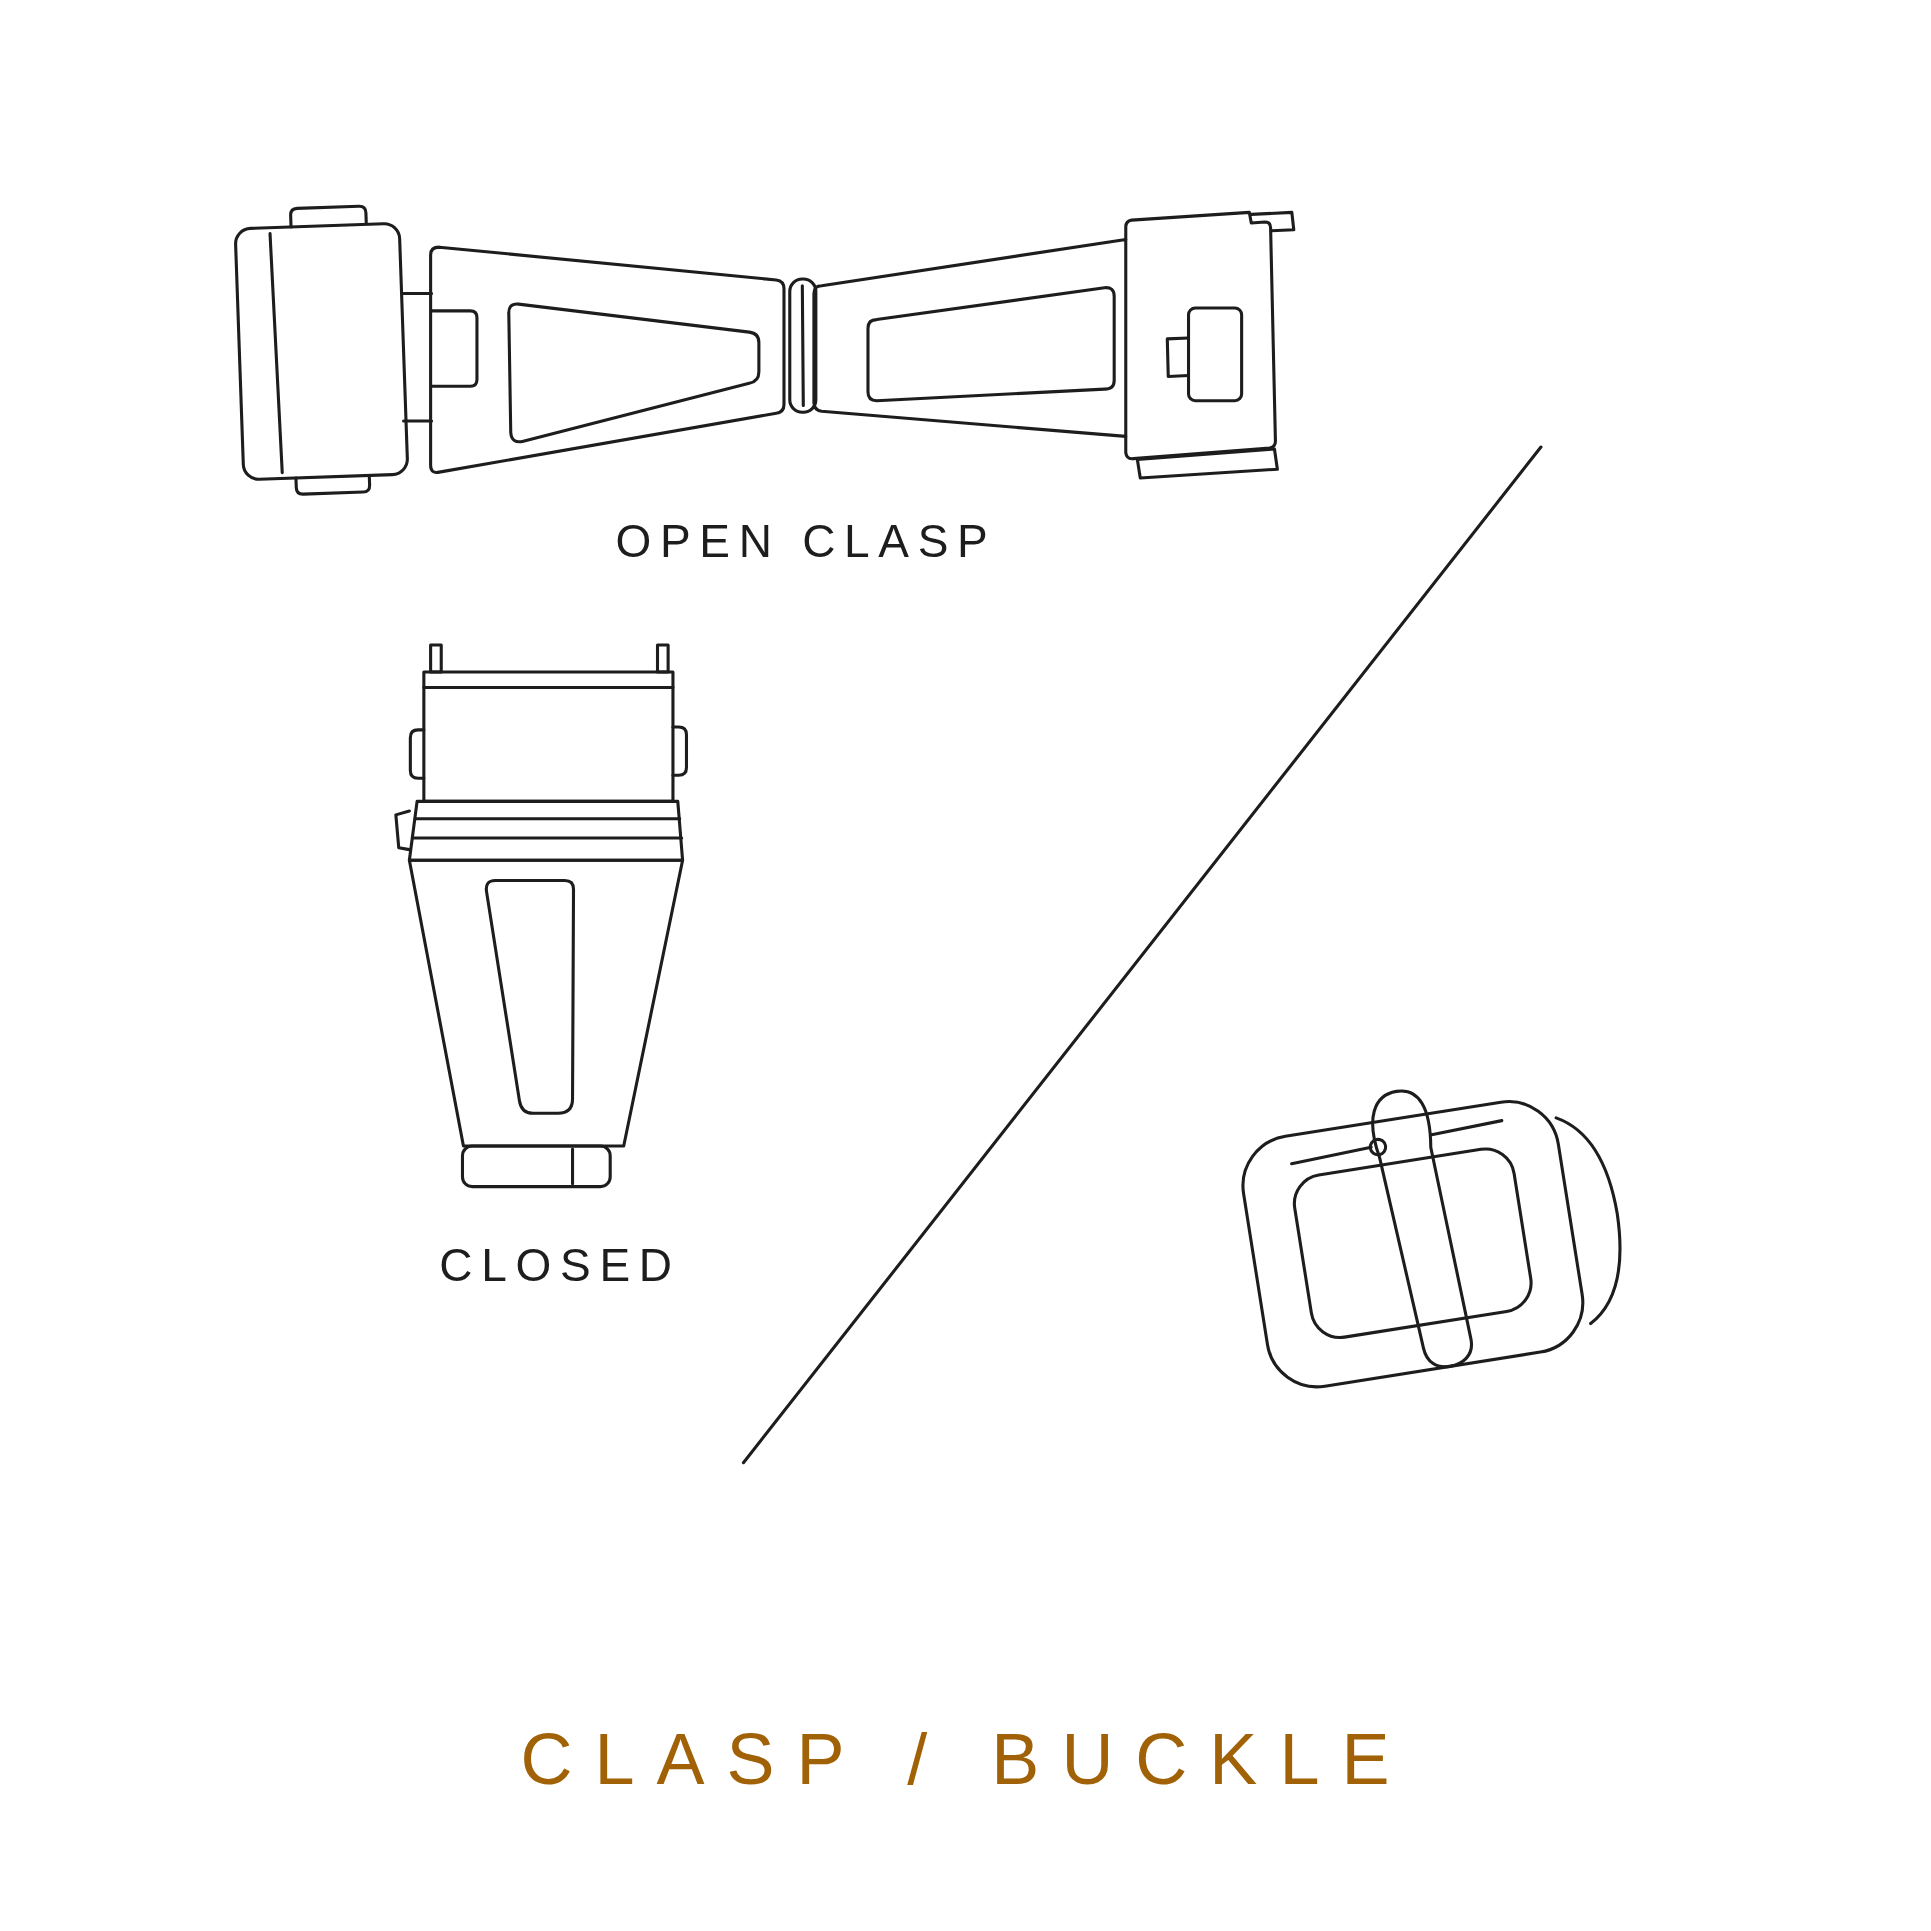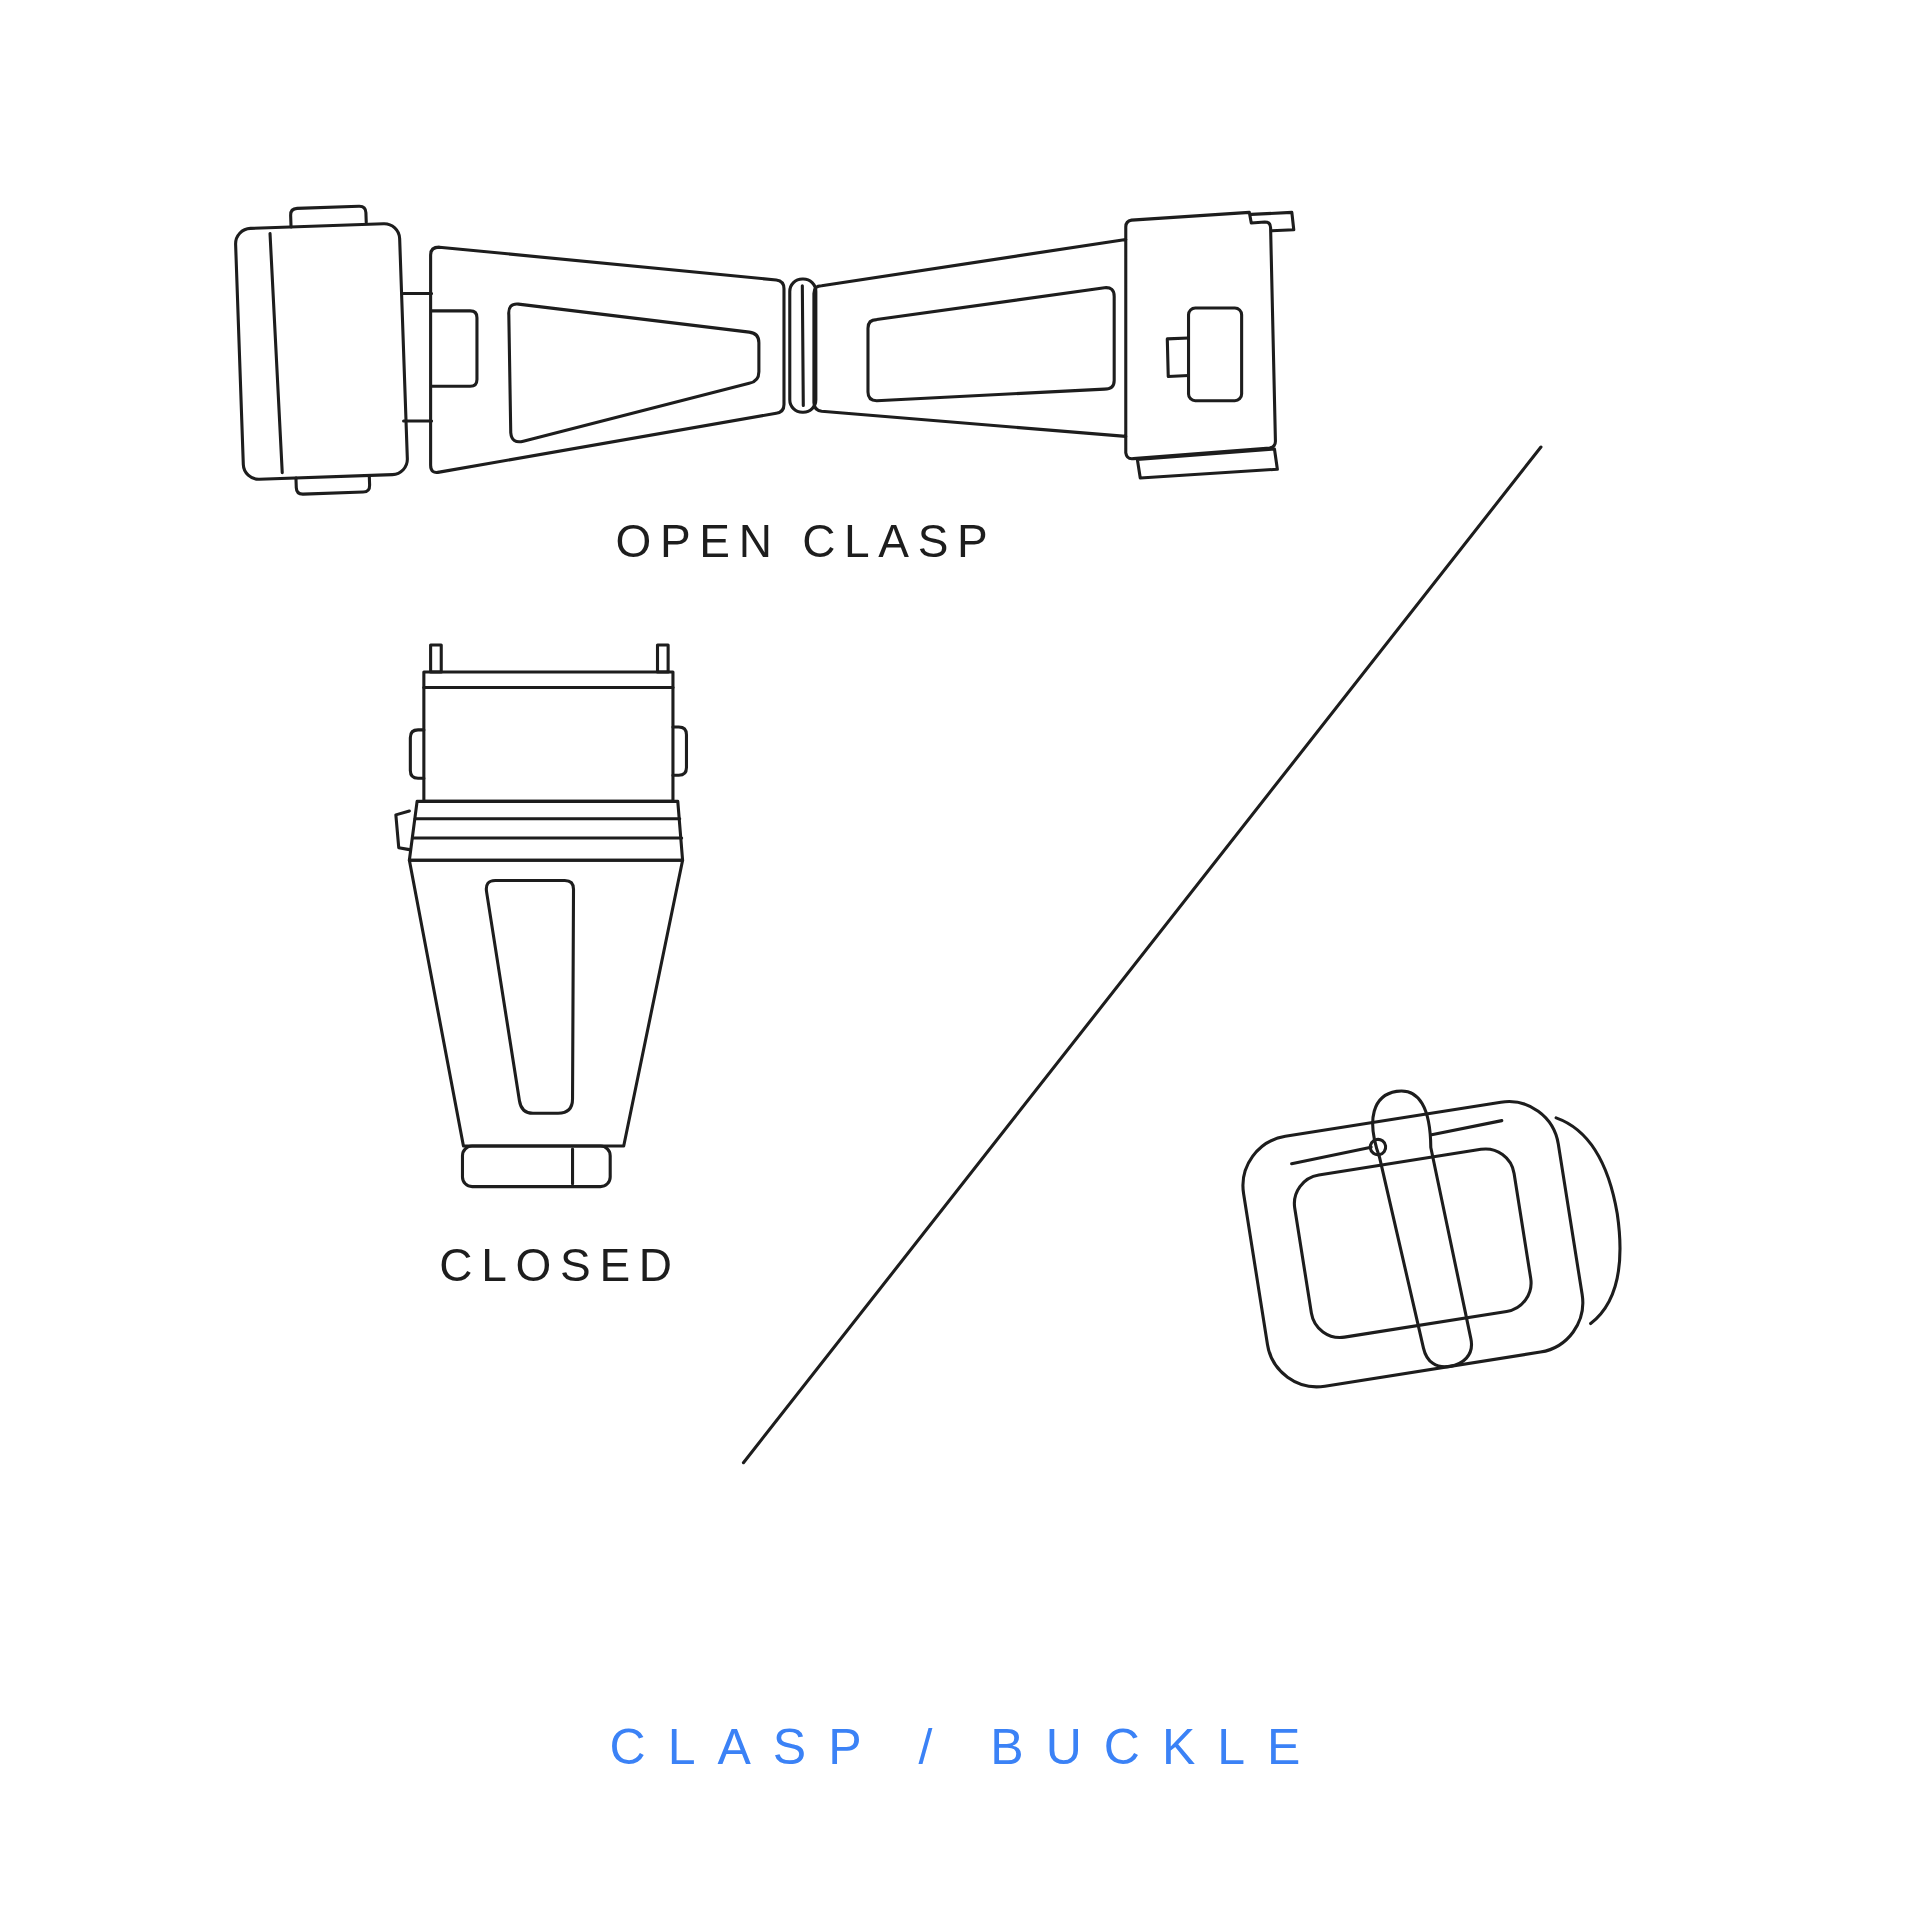--- a/index.html
+++ b/index.html
@@ -40,22 +40,22 @@
     white-space: nowrap;
     font-weight: 400;
   }
   .label-open  { left: 806px;  top: 514px; }
   .label-closed{ left: 560px;  top: 1238px; }
   .title {
     position: absolute;
     left: 966px;
     top: 1718px;
     transform: translateX(-50%);
-    color: #3b82f6;
-    font-size: 50px;
+    color: #a16207;
+    font-size: 72px;
     letter-spacing: 22px;
     white-space: nowrap;
     font-weight: 400;
   }
 </style>
 </head>
 <body>
 
 <div class="canvas">
 

